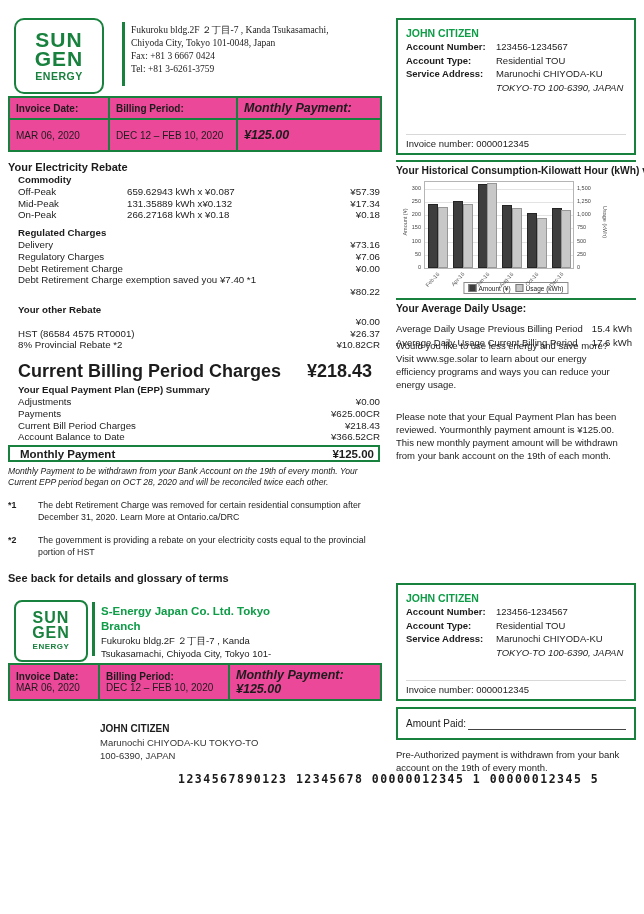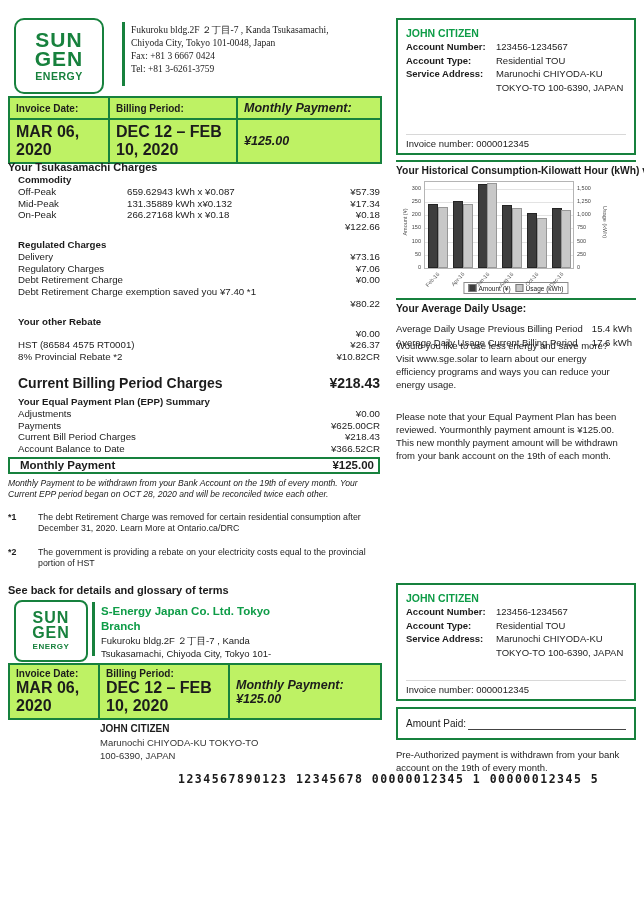--- a/index.html
+++ b/index.html
@@ -11,53 +11,53 @@
   .logo-box{border:2px solid #17813d;border-radius:10px;color:#17813d;text-align:center;
             display:flex;flex-direction:column;justify-content:center;background:#fff;}
   .logo-main{font-weight:bold;letter-spacing:1px;line-height:.92;}
   .logo-sub{font-weight:bold;letter-spacing:.5px;}
   .vbar{background:#17813d;width:3px;}
   .addr-line{font-size:9.5px;line-height:13px;color:#222;}
   .company-name{color:#0e9c47;font-weight:bold;font-size:11.5px;line-height:15px;}
 
   
   .sumtable{border-collapse:collapse;width:372px;table-layout:fixed;}
-  .sumtable td{border:2px solid #17813d;padding:3px 6px;vertical-align:middle;background:#bef264;}
+  .sumtable td{border:2px solid #17813d;padding:3px 6px;vertical-align:middle;background:#ec4899;}
   .st-label{font-weight:bold;font-size:10px;}
-  .st-value{font-weight:bold;font-size:16px;}
+  .st-value{font-weight:normal;font-size:10px;}
   .st-pay{font-weight:bold;font-style:italic;font-size:12.5px;}
   .row-h{height:20px;} .row-v{height:32px;}
 
   
   .charges{width:372px;}
   .charges-title{font-weight:bold;font-size:11px;line-height:14px;}
   .chargeline{position:relative;display:flex;font-size:9.7px;line-height:11.8px;padding-left:10px;}
   .chargeline.b{font-weight:bold;}
   .cl-label{white-space:nowrap;}
   .cl-detail{position:absolute;left:119px;white-space:nowrap;}
   .cl-value{margin-left:auto;white-space:nowrap;}
-  .chargeline.big{font-size:14px;font-weight:bold;margin:7px 0 5px 0;line-height:15px;}
+  .chargeline.big{font-size:18px;font-weight:bold;margin:7px 8px 5px 0;line-height:15px;}
   .chargeline.spacer{height:6px;}
   .mp-box{border:2px solid #17813d;display:flex;align-items:center;width:372px;height:17px;
           padding:0 4px;box-sizing:border-box;margin-top:2px;}
   .mp-label{font-weight:bold;font-size:11.5px;padding-left:6px;}
   .mp-value{margin-left:auto;font-weight:bold;font-size:11.5px;}
   .fineprint{font-style:italic;font-size:8.6px;line-height:11px;margin-top:4px;width:372px;}
   .footnote{display:flex;font-size:8.8px;line-height:11.5px;margin-top:12px;width:372px;}
   .fn-marker{flex:0 0 30px;font-weight:bold;}
   .see-back{font-weight:bold;font-size:11px;margin-top:14px;}
 
   
   .rcol{position:absolute;left:396px;top:0;width:240px;height:914px;}
   .custbox{border:2px solid #17813d;box-sizing:border-box;width:240px;background:#fff;
            padding:6px 8px;position:absolute;}
   .cust-name{color:#0e9c47;font-weight:bold;font-size:10.5px;line-height:14px;}
   .cust-row{display:flex;font-size:9.5px;line-height:13.5px;}
   .cust-label{flex:0 0 90px;font-weight:bold;}
-  .cust-indent{padding-left:90px;font-size:9.5px;line-height:13.5px;}
+  .cust-indent{padding-left:90px;font-size:9.5px;line-height:13.5px;font-style:italic;}
   .invline{position:absolute;left:8px;right:8px;bottom:4px;font-size:9.5px;
            border-top:1px solid #d8d8d8;padding-top:3px;}
   .greenhr{position:absolute;width:240px;height:2px;background:#17813d;}
   .r-title{position:absolute;font-weight:bold;font-size:10.3px;white-space:nowrap;}
   .usage-row{display:flex;font-size:9.5px;line-height:14px;}
   .usage-val{margin-left:auto;}
   .r-para{position:absolute;font-size:9.5px;line-height:13px;width:232px;}
   .ap-box{border:2px solid #17813d;box-sizing:border-box;width:240px;height:33px;position:absolute;
           display:flex;align-items:center;padding:0 8px;}
   .ap-label{font-size:10px;}
@@ -119,46 +119,41 @@
     </tr>
     <tr class="row-v">
       <td class="st-value">MAR 06, 2020</td>
       <td class="st-value">DEC 12 – FEB 10, 2020</td>
       <td class="st-pay">¥125.00</td>
     </tr>
   </tbody>
     </table>
 
   <div class="abs charges" style="left:8px;top:160px;">
-    <div class="charges-title">Your Tsukasamachi Charges</div>
+    <div class="charges-title">Your Electricity Rebate</div>
     <div>
         <div class="chargeline b">
           <span class="cl-label">Commodity</span>
           <span class="cl-detail"></span>
           <span class="cl-value"></span>
         </div>
         <div class="chargeline">
           <span class="cl-label">Off-Peak</span>
           <span class="cl-detail">659.62943 kWh  x ¥0.087</span>
           <span class="cl-value">¥57.39</span>
         </div>
         <div class="chargeline">
           <span class="cl-label">Mid-Peak</span>
           <span class="cl-detail">131.35889 kWh  x¥0.132</span>
           <span class="cl-value">¥17.34</span>
         </div>
         <div class="chargeline">
           <span class="cl-label">On-Peak</span>
           <span class="cl-detail">266.27168 kWh  x ¥0.18</span>
           <span class="cl-value">¥0.18</span>
-        </div>
-        <div class="chargeline">
-          <span class="cl-label"></span>
-          <span class="cl-detail"></span>
-          <span class="cl-value">¥122.66</span>
         </div>
         <div class="chargeline spacer"></div>
         <div class="chargeline b">
           <span class="cl-label">Regulated Charges</span>
           <span class="cl-detail"></span>
           <span class="cl-value"></span>
         </div>
         <div class="chargeline">
           <span class="cl-label">Delivery</span>
           <span class="cl-detail"></span>

